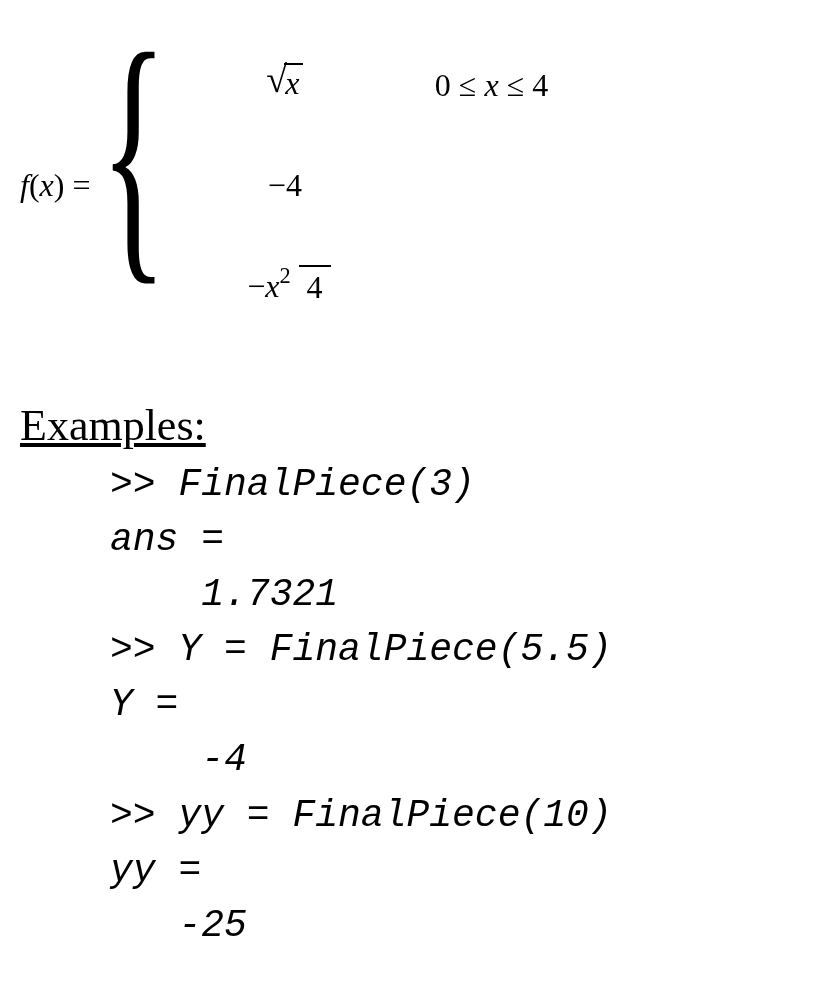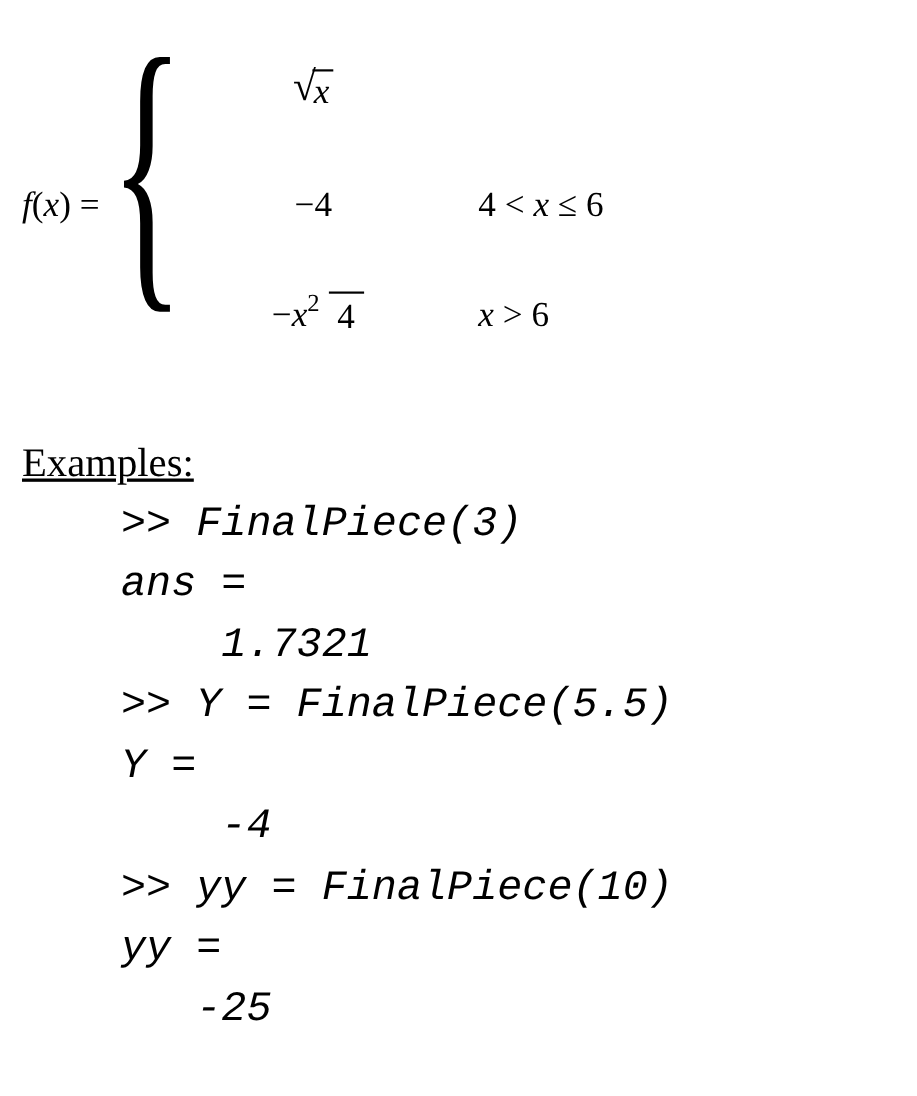--- a/index.html
+++ b/index.html
@@ -105,21 +105,21 @@
     .sup {
       font-size: 0.7em;
       vertical-align: super;
       position: relative;
       top: -2px;
     }
 
     .examples-heading {
       text-decoration: underline;
       font-family: 'Times New Roman', serif;
-      font-size: 37px;
+      font-size: 44px;
       margin-bottom: 6px;
     }
 
     .code-block {
       font-family: 'Courier New', Courier, monospace;
       font-size: 38px;
       line-height: 1.45;
       white-space: pre;
       padding-left: 90px;
       font-style: italic;
@@ -141,38 +141,35 @@
     <span class="brace">{</span>
     <div class="cases-col">
 
       <div class="case-row">
         <div class="expr-cell">
           <span class="sqrt-wrap">
             <span class="radical">√</span>
             <span class="radicand">x</span>
           </span>
         </div>
+        <div class="cond-cell">
+          <span class="upright">0 ≤ </span><span>x</span><span class="upright"> ≤ 4</span>
+        </div>
       </div>
 
       <div class="case-row">
         <div class="expr-cell upright">−4</div>
-        <div class="cond-cell">
-          <span class="upright">4 &lt; </span><span>x</span><span class="upright"> ≤ 6</span>
-        </div>
       </div>
 
       <div class="case-row">
         <div class="expr-cell">
           <span class="frac">
             <span class="num"><span class="upright">−</span><span>x</span><span class="sup upright">2</span></span>
             <span class="den upright">4</span>
           </span>
-        </div>
-        <div class="cond-cell">
-          <span>x</span><span class="upright"> &gt; 6</span>
         </div>
       </div>
 
     </div>
   </div>
 </div>
 
 <div class="examples-heading">Examples:</div>
 
 <div class="code-block"><span>&gt;&gt; FinalPiece(3)</span>

